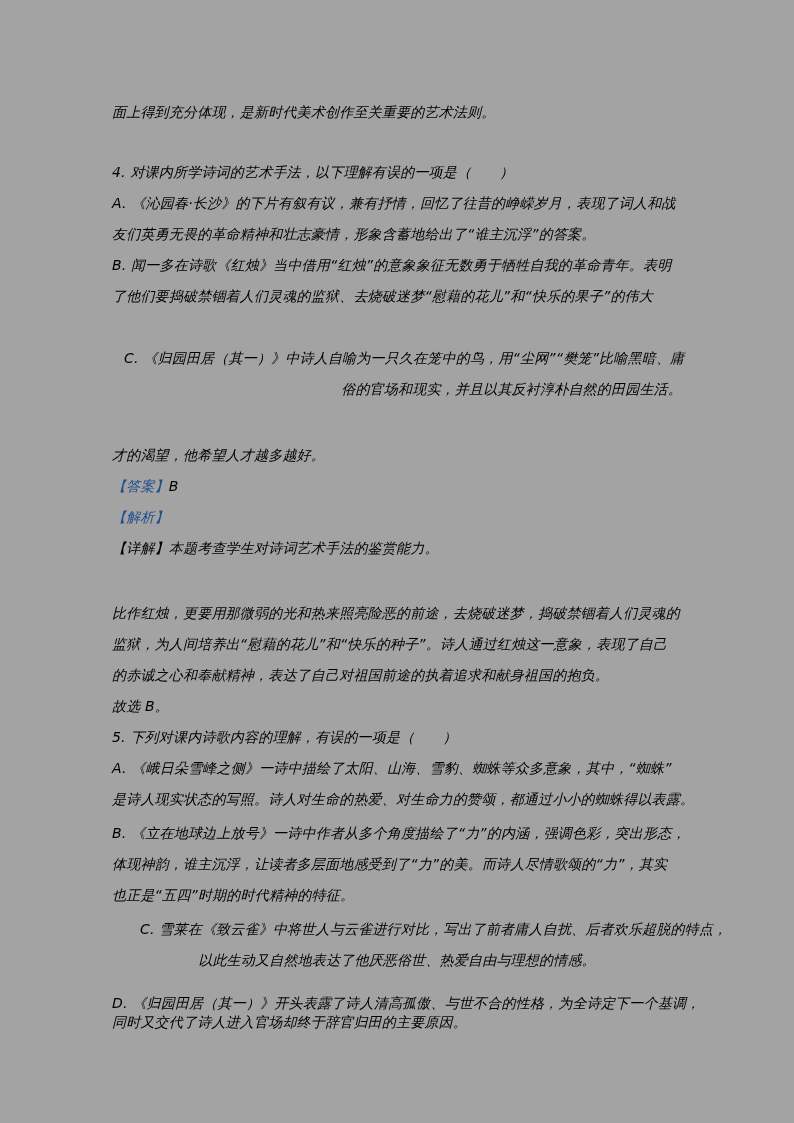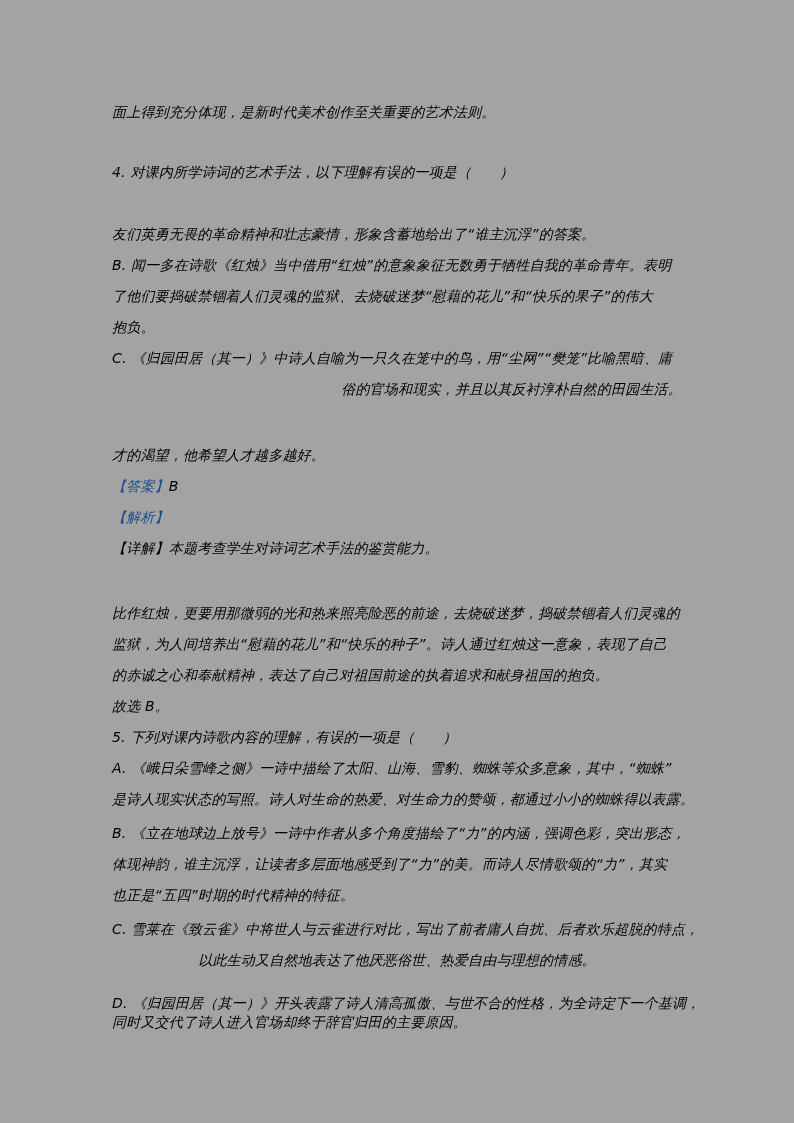--- a/index.html
+++ b/index.html
@@ -42,27 +42,27 @@
   </style>
 </head>
 <body>
 
 <div class="page">
 
   <div class="line" style="top:102px;">面上得到充分体现，是新时代美术创作至关重要的艺术法则。</div>
 
   <div class="line" style="top:162px;">4. 对课内所学诗词的艺术手法，以下理解有误的一项是（　　）</div>
 
+  <div class="line" style="top:193px;">A. 《沁园春·长沙》的下片有叙有议，兼有抒情，回忆了往昔的峥嵘岁月，表现了词人和战</div>
   <div class="line" style="top:224px;">友们英勇无畏的革命精神和壮志豪情，形象含蓄地给出了“谁主沉浮”的答案。</div>
 
   <div class="line" style="top:255px;">B. 闻一多在诗歌《红烛》当中借用“红烛”的意象象征无数勇于牺牲自我的革命青年。表明</div>
   <div class="line" style="top:286px;">了他们要捣破禁锢着人们灵魂的监狱、去烧破迷梦“慰藉的花儿”和“快乐的果子”的伟大</div>
-  <div class="line" style="top:317px;">抱负。</div>
 
-  <div class="line" style="top:348px;">C. 《归园田居（其一）》中诗人自喻为一只久在笼中的鸟，用“尘网”“樊笼”比喻黑暗、庸</div>
+  <div class="line" style="top:348px;margin-left:12px;">C. 《归园田居（其一）》中诗人自喻为一只久在笼中的鸟，用“尘网”“樊笼”比喻黑暗、庸</div>
   <div class="line" style="top:379px;text-align:right;">俗的官场和现实，并且以其反衬淳朴自然的田园生活。</div>
 
   <div class="line" style="top:445px;">才的渴望，他希望人才越多越好。</div>
 
   <div class="line" style="top:476px;">
     <span class="tag-blue">【答案】</span><span>B</span>
   </div>
 
   <div class="line" style="top:507px;">
     <span class="tag-blue">【解析】</span>
@@ -80,19 +80,19 @@
 
   <div class="line" style="top:727px;">5. 下列对课内诗歌内容的理解，有误的一项是（　　）</div>
 
   <div class="line" style="top:758px;">A. 《峨日朵雪峰之侧》一诗中描绘了太阳、山海、雪豹、蜘蛛等众多意象，其中，“蜘蛛”</div>
   <div class="line" style="top:789px;">是诗人现实状态的写照。诗人对生命的热爱、对生命力的赞颂，都通过小小的蜘蛛得以表露。</div>
 
   <div class="line" style="top:823px;">B. 《立在地球边上放号》一诗中作者从多个角度描绘了“力”的内涵，强调色彩，突出形态，</div>
   <div class="line" style="top:854px;">体现神韵，谁主沉浮，让读者多层面地感受到了“力”的美。而诗人尽情歌颂的“力”，其实</div>
   <div class="line" style="top:885px;">也正是“五四”时期的时代精神的特征。</div>
 
-  <div class="line" style="top:919px;">C. 雪莱在《致云雀》中将世人与云雀进行对比，写出了前者庸人自扰、后者欢乐超脱的特点，</div>
+  <div class="line" style="top:919px;margin-left:28px;">C. 雪莱在《致云雀》中将世人与云雀进行对比，写出了前者庸人自扰、后者欢乐超脱的特点，</div>
   <div class="line" style="top:950px;text-align:center;">以此生动又自然地表达了他厌恶俗世、热爱自由与理想的情感。</div>
 
   <div class="line" style="top:981px;margin-top:12px;">D. 《归园田居（其一）》开头表露了诗人清高孤傲、与世不合的性格，为全诗定下一个基调，</div>
   <div class="line" style="top:1012px;">同时又交代了诗人进入官场却终于辞官归田的主要原因。</div>
 
 </div>
 
 </body></html>

